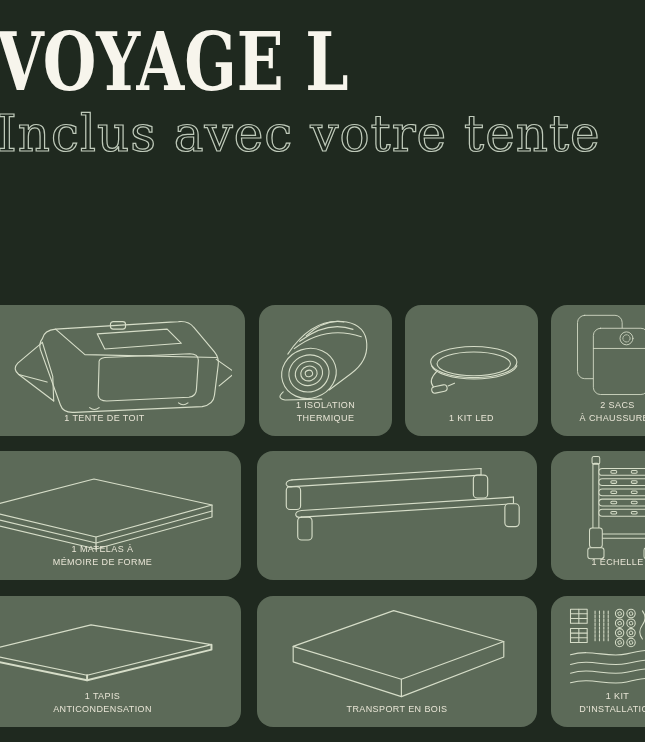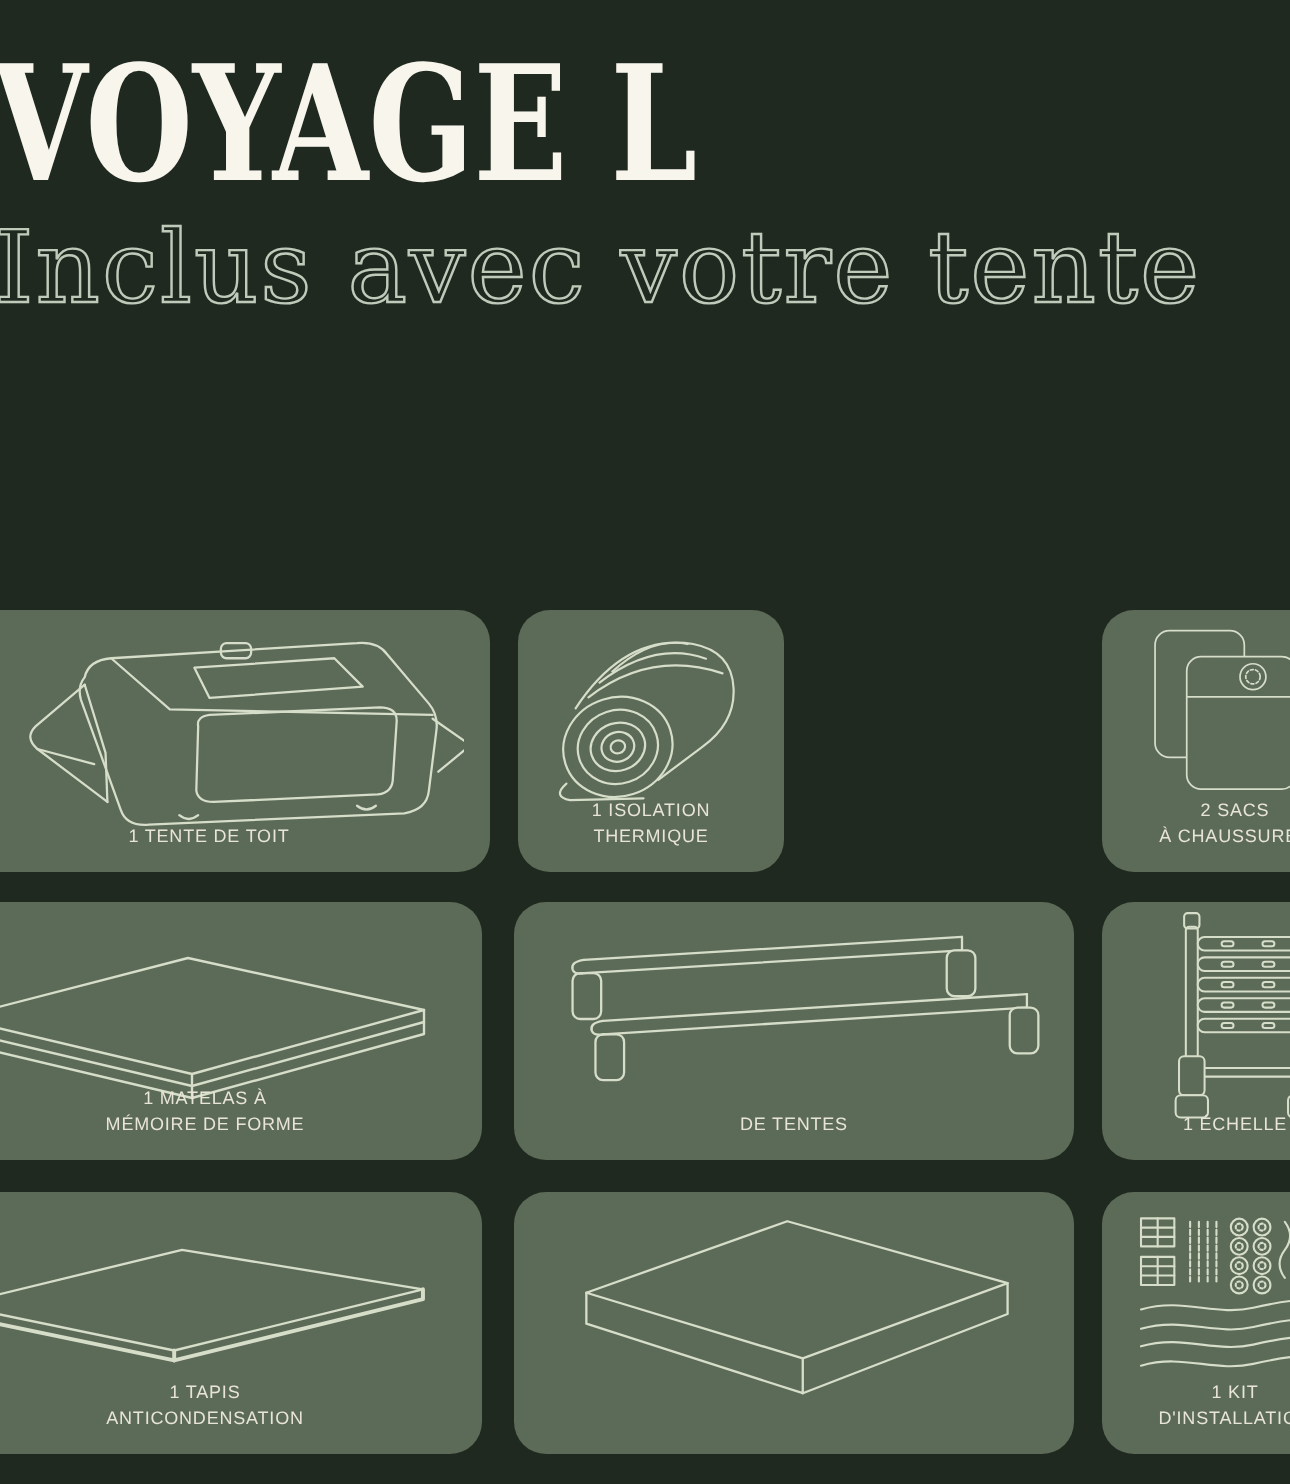--- a/index.html
+++ b/index.html
@@ -83,20 +83,34 @@
         <ellipse cx="40" cy="68" rx="4" ry="3.5"></ellipse>
       </g>
       <path d="M12,88 Q4,95 14,97 L54,96"></path>
     </svg>
     <div class="label">
       <span class="ln">1 ISOLATION</span>
       <span class="ln">THERMIQUE</span>
     </div>
   </div>
 
+  <div class="card" style="left:405px;top:305px;width:133px;height:131px">
+    <svg class="illus" style="left:6px;top:24px;width:120px;height:78px" viewBox="0 0 130 85">
+      <ellipse cx="68" cy="36" rx="47" ry="17"></ellipse>
+      <path d="M22,40 A47,17 0 0 0 115,40"></path>
+      <ellipse cx="68" cy="38" rx="40" ry="13"></ellipse>
+      <path d="M28,46 Q18,56 24,63"></path>
+      <rect x="22" y="62" width="17" height="7" rx="3.5" transform="rotate(-12 30 65)"></rect>
+      <path d="M40,62 l7,-3"></path>
+    </svg>
+    <div class="label">
+      <span class="ln">1 KIT LED</span>
+      <span class="ln"></span>
+    </div>
+  </div>
 
   <div class="card" style="left:551px;top:305px;width:133px;height:131px">
     <svg class="illus" style="left:22px;top:6px;width:76px;height:90px" viewBox="0 0 105 125">
       <rect x="6" y="6" width="62" height="88" rx="10"></rect>
       <rect class="fill" x="28" y="24" width="76" height="92" rx="10"></rect>
       <path d="M28,52 L104,52"></path>
       <circle cx="74" cy="38" r="9"></circle>
       <circle cx="74" cy="38" r="5" stroke-dasharray="2 1.6"></circle>
     </svg>
     <div class="label">
@@ -127,21 +141,20 @@
       <path d="M228,12 L228,19"></path>
       <rect class="fill" x="220" y="19" width="15" height="24" rx="4"></rect>
       <rect class="fill" x="36" y="63" width="15" height="24" rx="4"></rect>
       <path d="M40,56 L262,42"></path>
         <path d="M40,63 L262,49"></path>
       <path d="M40,56 Q33,57 34,61 Q35,64 40,63"></path>
       <path d="M262,42 L262,49"></path>
       <rect class="fill" x="253" y="49" width="15" height="24" rx="4"></rect>
     </svg>
     <div class="label">
-      <span class="ln">DE TENTES</span>
     </div>
   </div>
 
   <div class="card" style="left:551px;top:451px;width:133px;height:129px">
     <svg class="illus" style="left:24px;top:3px;width:98px;height:109px" viewBox="0 0 115 128">
       <rect x="20" y="3" width="9" height="9" rx="2"></rect>
       <rect x="86" y="3" width="9" height="9" rx="2"></rect>
       <rect x="21" y="11" width="7" height="78" rx="2"></rect>
       <rect x="87" y="11" width="7" height="78" rx="2"></rect>
       <rect class="fill" x="28" y="17" width="59" height="8" rx="4"></rect>
@@ -183,20 +196,21 @@
     </div>
   </div>
 
   <div class="card" style="left:257px;top:596px;width:280px;height:131px">
     <svg class="illus" style="left:22px;top:4px;width:238px;height:114px" viewBox="0 0 245 118">
       <path d="M14,48 L118,11 L232,43 L126,82 Z"></path>
       <path d="M14,48 L14,64 L126,100 L126,82"></path>
       <path d="M232,43 L232,59 L126,100"></path>
     </svg>
     <div class="label">
+      <span class="ln">TRANSPORT EN BOIS</span>
     </div>
   </div>
 
   <div class="card" style="left:551px;top:596px;width:133px;height:131px">
     <svg class="illus" style="left:16px;top:6px;width:114px;height:95px" viewBox="0 0 130 108">
       <rect x="4" y="8" width="19" height="16"></rect>
       <path d="M13.5,8 V24 M4,13.3 H23 M4,18.6 H23"></path>
       <rect x="4" y="30" width="19" height="16"></rect>
       <path d="M13.5,30 V46 M4,35.3 H23 M4,40.6 H23"></path>
       <path d="M32,10 V44 M37,10 V44 M42,10 V44 M47,10 V44" stroke-dasharray="3 1.5"></path>

